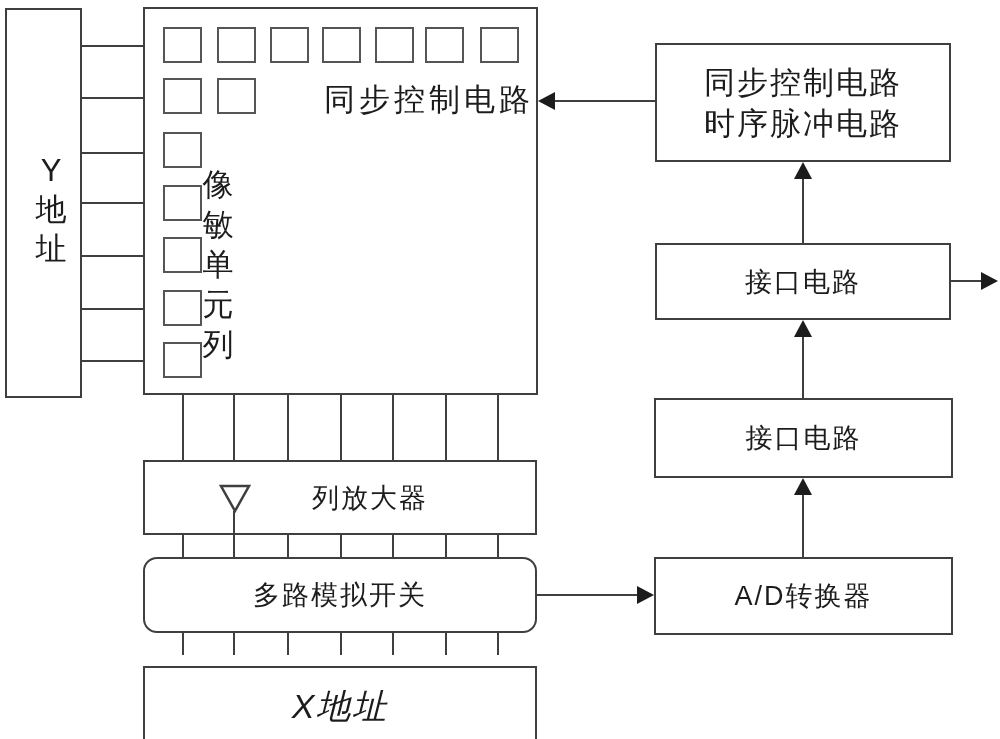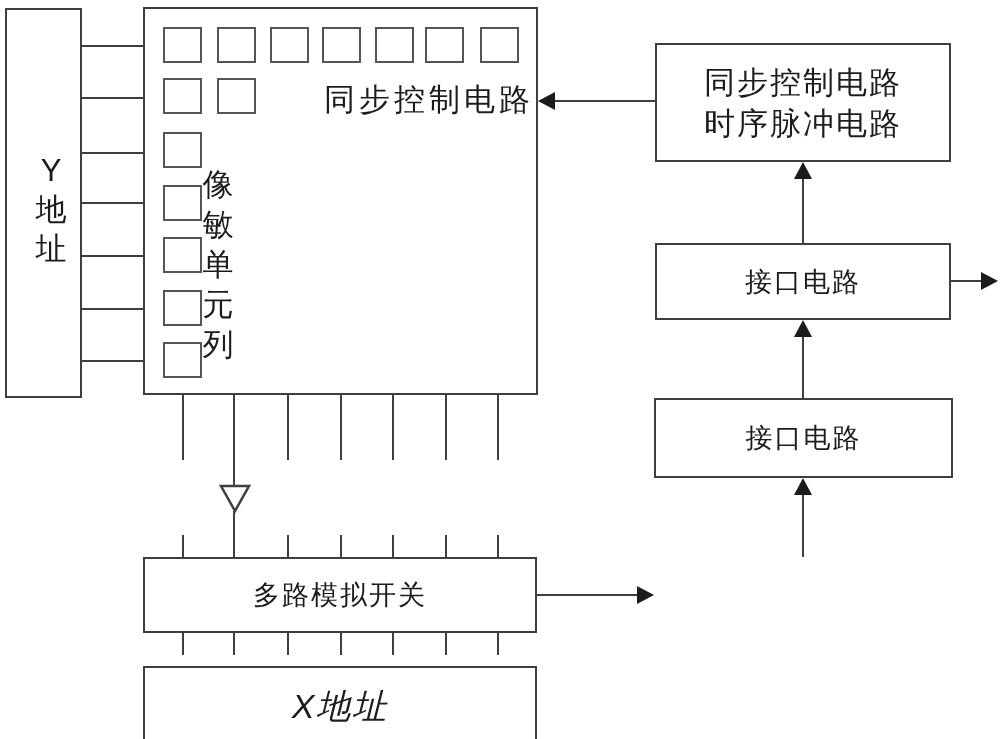--- a/index.html
+++ b/index.html
@@ -107,34 +107,37 @@
   </div>
 
   <div class="vline" style="left:182px; top:395px; height:65px;"></div>
   <div class="vline" style="left:233px; top:395px; height:92px;"></div>
   <div class="vline" style="left:287px; top:395px; height:65px;"></div>
   <div class="vline" style="left:340px; top:395px; height:65px;"></div>
   <div class="vline" style="left:392px; top:395px; height:65px;"></div>
   <div class="vline" style="left:445px; top:395px; height:65px;"></div>
   <div class="vline" style="left:497px; top:395px; height:65px;"></div>
 
+  <div class="box" style="left:143px; top:460px; width:394px; height:75px;">
+    <span class="lbl" style="margin-left:60px;">列放大器</span>
+  </div>
 
   <svg style="position:absolute; left:219px; top:484px;" width="32" height="29">
     <polygon points="2,2 30,2 16,27" fill="#ffffff" stroke="#3f3f3f" stroke-width="2.5"></polygon>
   </svg>
   <div class="vline" style="left:233px; top:511px; height:46px;"></div>
 
   <div class="vline" style="left:182px; top:535px; height:22px;"></div>
   <div class="vline" style="left:287px; top:535px; height:22px;"></div>
   <div class="vline" style="left:340px; top:535px; height:22px;"></div>
   <div class="vline" style="left:392px; top:535px; height:22px;"></div>
   <div class="vline" style="left:445px; top:535px; height:22px;"></div>
   <div class="vline" style="left:497px; top:535px; height:22px;"></div>
 
-  <div class="box" style="left:143px; top:557px; width:394px; height:76px;">
+  <div class="box" style="left:143px; top:557px; width:394px; height:76px;border-radius:14px;">
     <span class="lbl">多路模拟开关</span>
   </div>
 
   <div class="vline" style="left:182px; top:633px; height:22px;"></div>
   <div class="vline" style="left:233px; top:633px; height:22px;"></div>
   <div class="vline" style="left:287px; top:633px; height:22px;"></div>
   <div class="vline" style="left:340px; top:633px; height:22px;"></div>
   <div class="vline" style="left:392px; top:633px; height:22px;"></div>
   <div class="vline" style="left:445px; top:633px; height:22px;"></div>
   <div class="vline" style="left:497px; top:633px; height:22px;"></div>
@@ -151,20 +154,23 @@
   </div>
 
   <div class="box" style="left:655px; top:243px; width:296px; height:77px;">
     <span class="lbl">接口电路</span>
   </div>
 
   <div class="box" style="left:654px; top:398px; width:299px; height:80px;">
     <span class="lbl">接口电路</span>
   </div>
 
+  <div class="box" style="left:654px; top:557px; width:299px; height:78px;">
+    <span class="lbl">A/D转换器</span>
+  </div>
 
   <div>
     <div class="hline" style="left:550px; top:100px; width:105px;"></div>
     <div class="arrowhead ah-left" style="left:538px; top:92px;"></div>
   </div>
 
   <div>
     <div class="vline" style="left:802px; top:172px; height:71px;"></div>
     <div class="arrowhead ah-up" style="left:794px; top:162px;"></div>
   </div>

